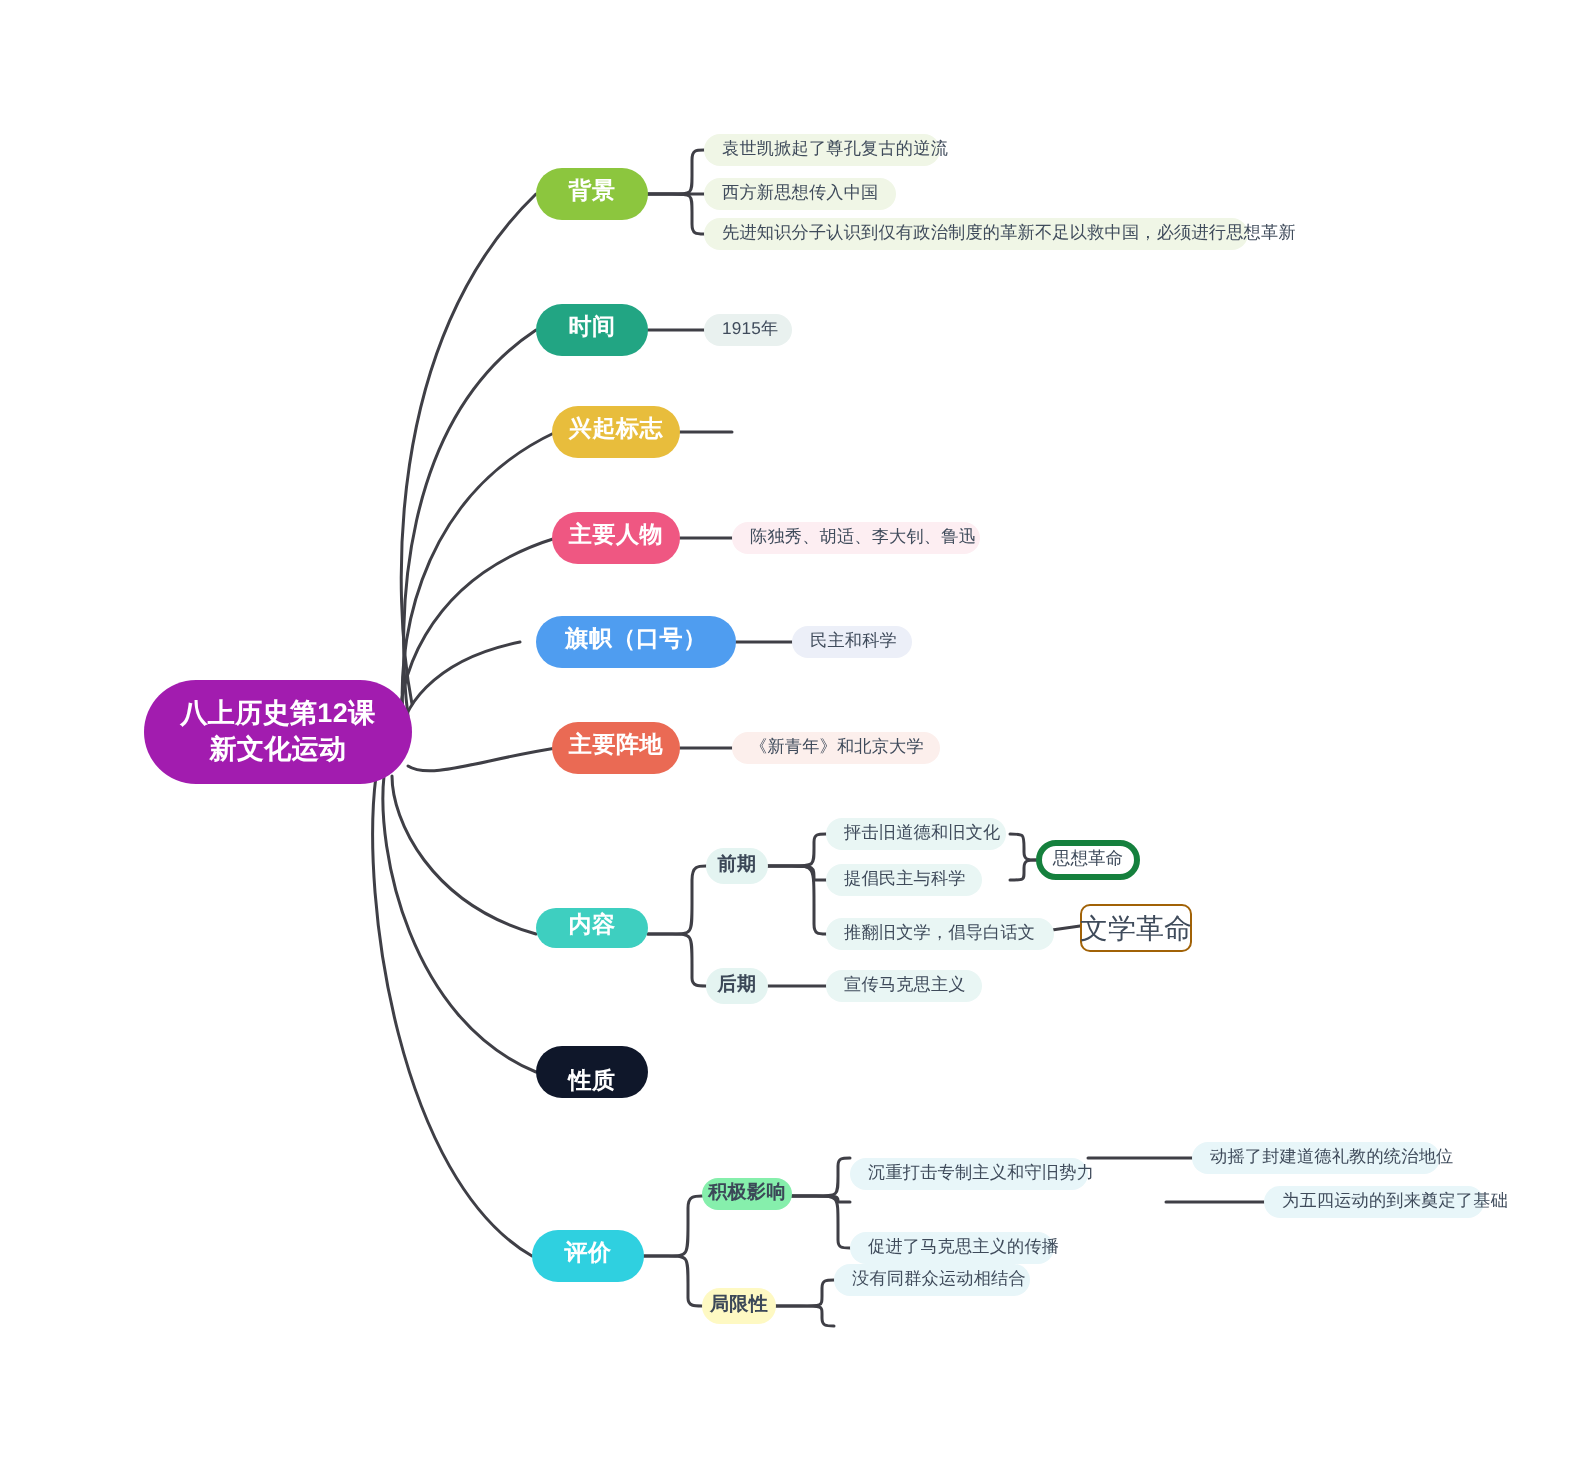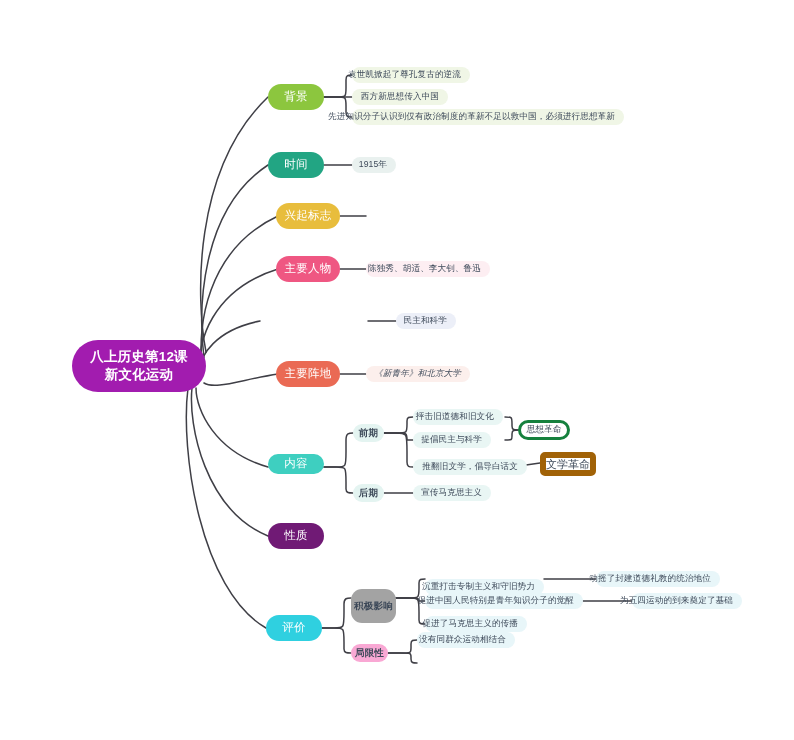--- a/index.html
+++ b/index.html
@@ -46,56 +46,56 @@
     font-size: 13.5px;
     font-weight: bold;
     letter-spacing: 0.2px;
     padding: 0 10px;
   }
   
   .branch-node {
     border-radius: 16px;
     color: #ffffff;
     font-size: 11.5px;
-    font-weight: normal;
+    font-weight: bold;
     letter-spacing: 0.3px;
   }
   
   .sub-node {
     border-radius: 11px;
     font-size: 9.5px;
     font-weight: bold;
     color: #3c4858;
     letter-spacing: 0.2px;
   }
   
   .leaf-node {
     border-radius: 9px;
     font-size: 8.6px;
     color: #3f4b5b;
-    justify-content: flex-end;
+    justify-content: flex-start;
     padding-left: 9px;
     padding-right: 9px;
     letter-spacing: 0.1px;
   }
   
   .pill-outline {
     border-radius: 11px;
     font-size: 8.8px;
     color: #3f4b5b;
     background: #ffffff;
     border: 3px solid #15803d;
   }
   
   .box-callout {
     border-radius: 5px;
-    font-size: 11px;
+    font-size: 14px;
     color: #3f4b5b;
     background: #ffffff;
-    border: 6px solid #a16207;
+    border: 1px solid #a16207;
   }
 </style>
 </head>
 <body>
 
 <div id="mindmap">
 
   <svg class="edges" viewBox="0 0 794 740">
     <g fill="none" stroke="#3f3f46" stroke-width="1.5" stroke-linecap="round">
 
@@ -181,28 +181,31 @@
     <span>兴起标志</span>
   </div>
 
   <div class="node branch-node" style="left:276px; top:256px; width:64px; height:26px; background:#ef5782;">
     <span>主要人物</span>
   </div>
   <div class="node leaf-node" style="left:366px; top:261px; width:124px; height:16px; background:#fdeef2;">
     <span>陈独秀、胡适、李大钊、鲁迅</span>
   </div>
 
+  <div class="node branch-node" style="left:268px; top:308px; width:100px; height:26px; background:#4f9df0;">
+    <span>旗帜（口号）</span>
+  </div>
   <div class="node leaf-node" style="left:396px; top:313px; width:60px; height:16px; background:#eceff8;">
     <span>民主和科学</span>
   </div>
 
   <div class="node branch-node" style="left:276px; top:361px; width:64px; height:26px; background:#ea6a54;">
     <span>主要阵地</span>
   </div>
-  <div class="node leaf-node" style="left:366px; top:366px; width:104px; height:16px; background:#fcefec;font-style:italic;">
+  <div class="node leaf-node" style="left:366px; top:366px; width:104px; height:16px; background:#fcefec;">
     <span>《新青年》和北京大学</span>
   </div>
 
   <div class="node branch-node" style="left:268px; top:454px; width:56px; height:20px; background:#3ecfc0;">
     <span>内容</span>
   </div>
   <div class="node sub-node" style="left:353px; top:424px; width:31px; height:18px; background:#e4f4f1;">
     <span>前期</span>
   </div>
   <div class="node sub-node" style="left:353px; top:484px; width:31px; height:18px; background:#e4f4f1;">
@@ -220,42 +223,39 @@
   <div class="node leaf-node" style="left:413px; top:485px; width:78px; height:16px; background:#e9f6f4;">
     <span>宣传马克思主义</span>
   </div>
   <div class="node pill-outline" style="position:absolute; display:flex; align-items:center; justify-content:center; left:518px; top:420px; width:52px; height:20px;">
     <span>思想革命</span>
   </div>
   <div class="node box-callout" style="position:absolute; display:flex; align-items:center; justify-content:center; left:540px; top:452px; width:56px; height:24px;">
     <span>文学革命</span>
   </div>
 
-  <div class="node branch-node" style="left:268px; top:523px; width:56px; height:26px; background:#701a75;">
+  <div class="node branch-node" style="left:268px; top:523px; width:56px; height:26px; background:#0f172a;align-items:flex-end;">
     <span>性质</span>
   </div>
 
   <div class="node branch-node" style="left:266px; top:615px; width:56px; height:26px; background:#2fd0e0;">
     <span>评价</span>
   </div>
-  <div class="node sub-node" style="left:351px; top:589px; width:45px; height:34px; background:#a3a3a3;">
+  <div class="node sub-node" style="left:351px; top:589px; width:45px; height:16px; background:#86efac;">
     <span>积极影响</span>
   </div>
-  <div class="node sub-node" style="left:351px; top:644px; width:37px; height:18px; background:#f9a8d4;">
+  <div class="node sub-node" style="left:351px; top:644px; width:37px; height:18px; background:#fef9c3;">
     <span>局限性</span>
   </div>
   <div class="node leaf-node" style="left:425px; top:579px; width:119px; height:16px; background:#e8f6f9;">
     <span>沉重打击专制主义和守旧势力</span>
   </div>
   <div class="node leaf-node" style="left:596px; top:571px; width:124px; height:16px; background:#e8f6f9;">
     <span>动摇了封建道德礼教的统治地位</span>
   </div>
-  <div class="node leaf-node" style="left:425px; top:593px; width:158px; height:16px; background:#e8f6f9;">
-    <span>促进中国人民特别是青年知识分子的觉醒</span>
-  </div>
   <div class="node leaf-node" style="left:632px; top:593px; width:110px; height:16px; background:#e8f6f9;">
     <span>为五四运动的到来奠定了基础</span>
   </div>
   <div class="node leaf-node" style="left:425px; top:616px; width:102px; height:16px; background:#e8f6f9;">
     <span>促进了马克思主义的传播</span>
   </div>
   <div class="node leaf-node" style="left:417px; top:632px; width:98px; height:16px; background:#e8f6f9;">
     <span>没有同群众运动相结合</span>
   </div>
 

